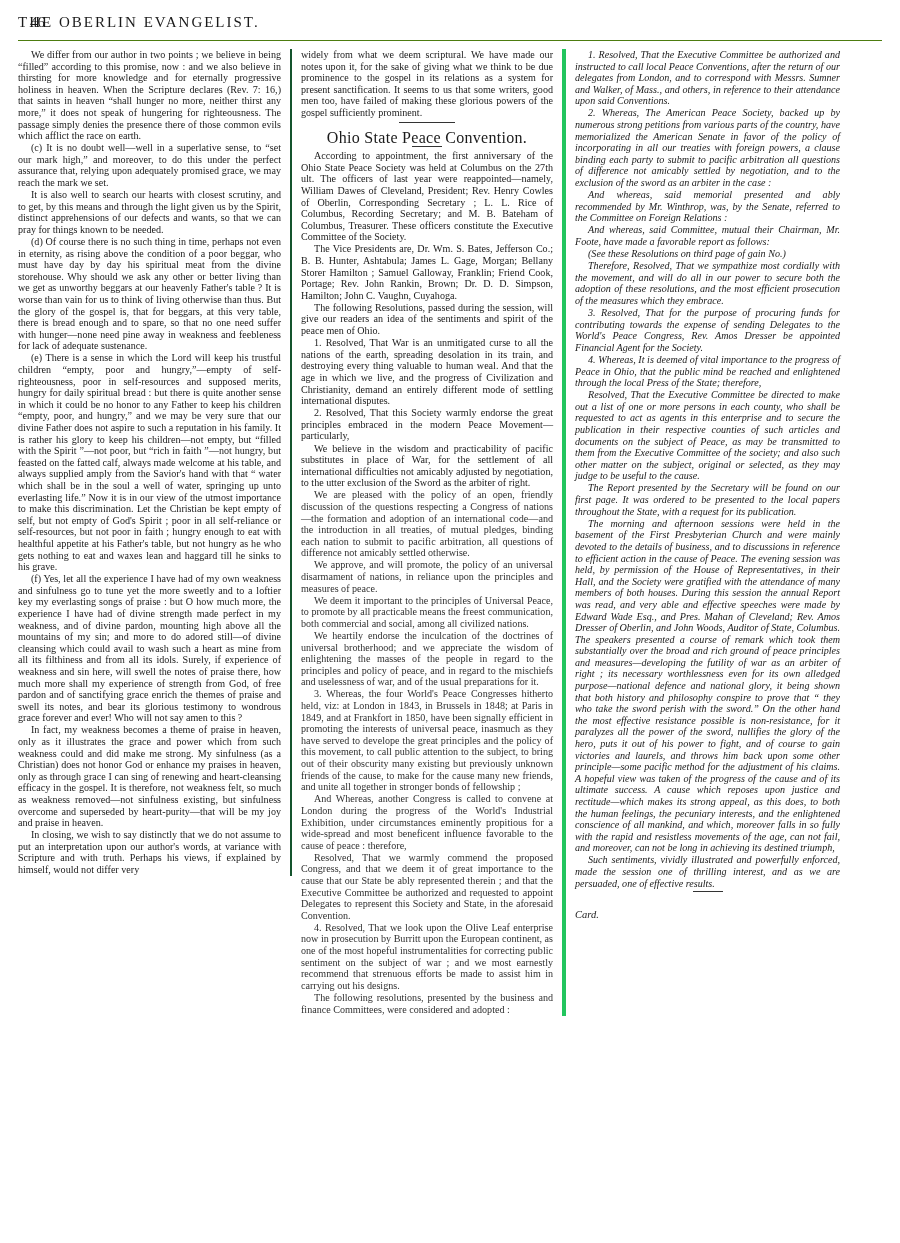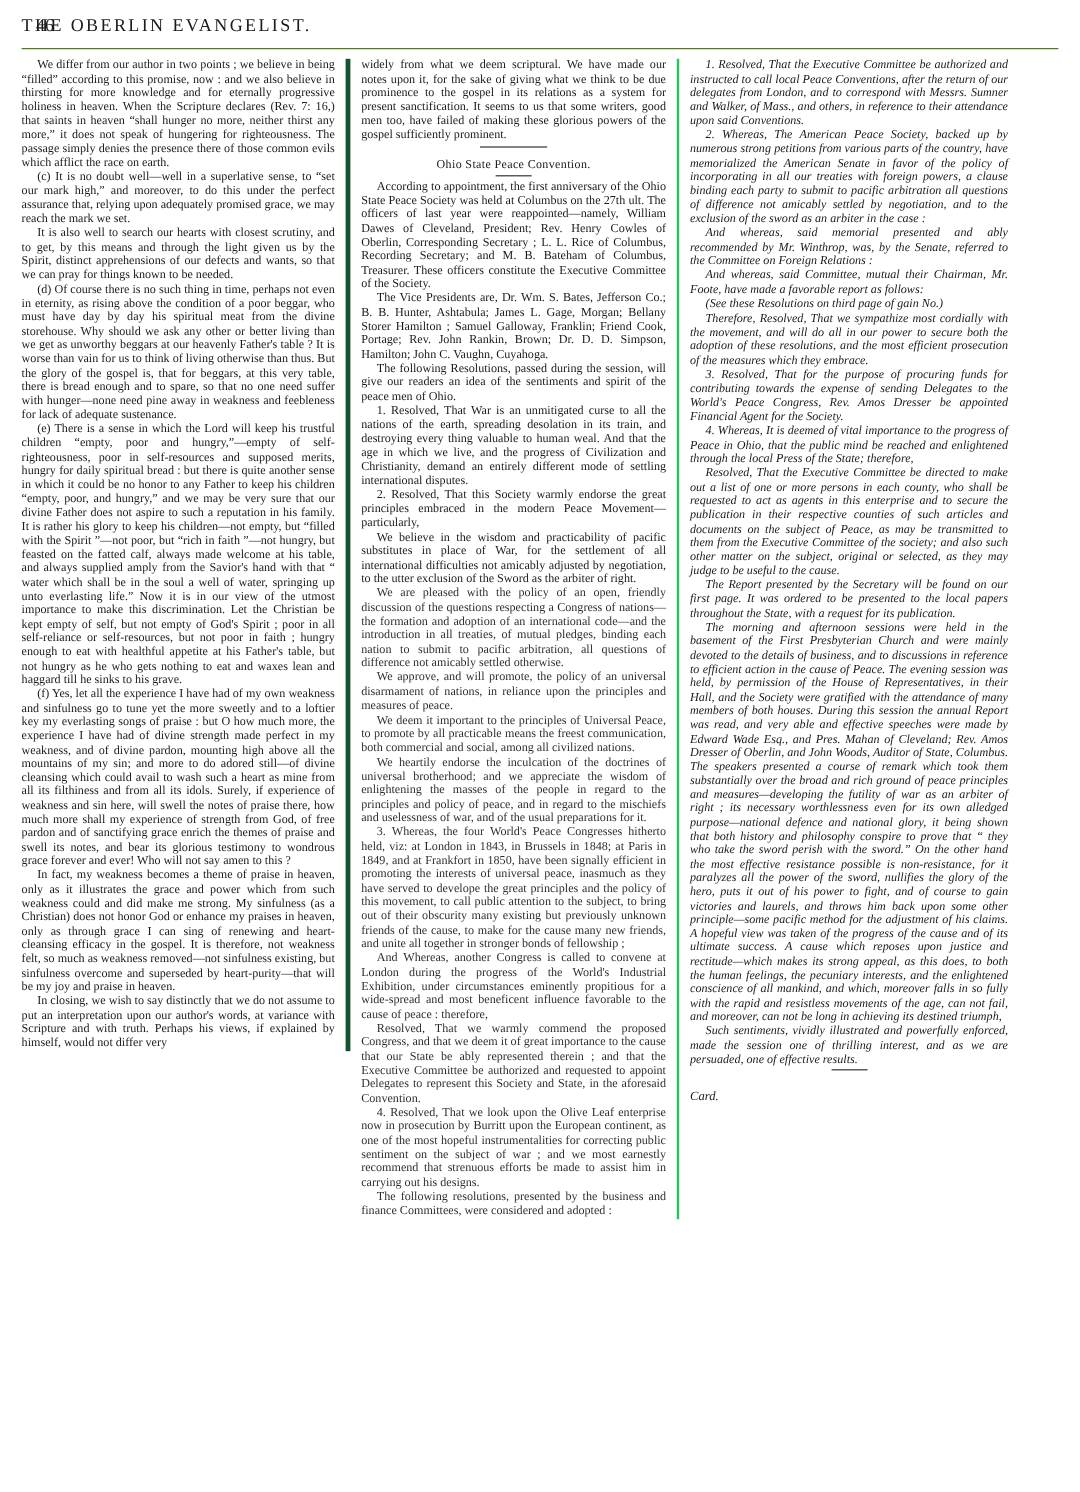--- a/index.html
+++ b/index.html
@@ -53,31 +53,31 @@
   }
   .col {
     width: 274px;
     box-sizing: border-box;
     font-size: 10.1px;
     line-height: 11.6px;
     text-align: justify;
     hyphens: auto;
     -webkit-hyphens: auto;
   }
-  .col.c1 { padding-right: 9px; border-right: 4px solid #14532d; }
-  .col.c2 { padding-left: 9px; padding-right: 9px; border-right: 2px solid #22c55e; }
+  .col.c1 { padding-right: 9px; border-right: 2px solid #14532d; }
+  .col.c2 { padding-left: 9px; padding-right: 9px; border-right: 4px solid #22c55e; }
   .col.c3 { padding-left: 9px; font-style: italic; }
   p {
     margin: 0 0 0.5px 0;
     text-indent: 13px;
   }
   p.noindent { text-indent: 0; }
   .sec-head {
     text-align: center;
-    font-size: 10px;
+    font-size: 16px;
     font-family: "Liberation Serif", serif;
     margin: 9px 0 3px 0;
     letter-spacing: 0.3px;
   }
   .rule-short {
     width: 56px;
     height: 1px;
     background: #333;
     margin: 3px auto 5px auto;
   }

